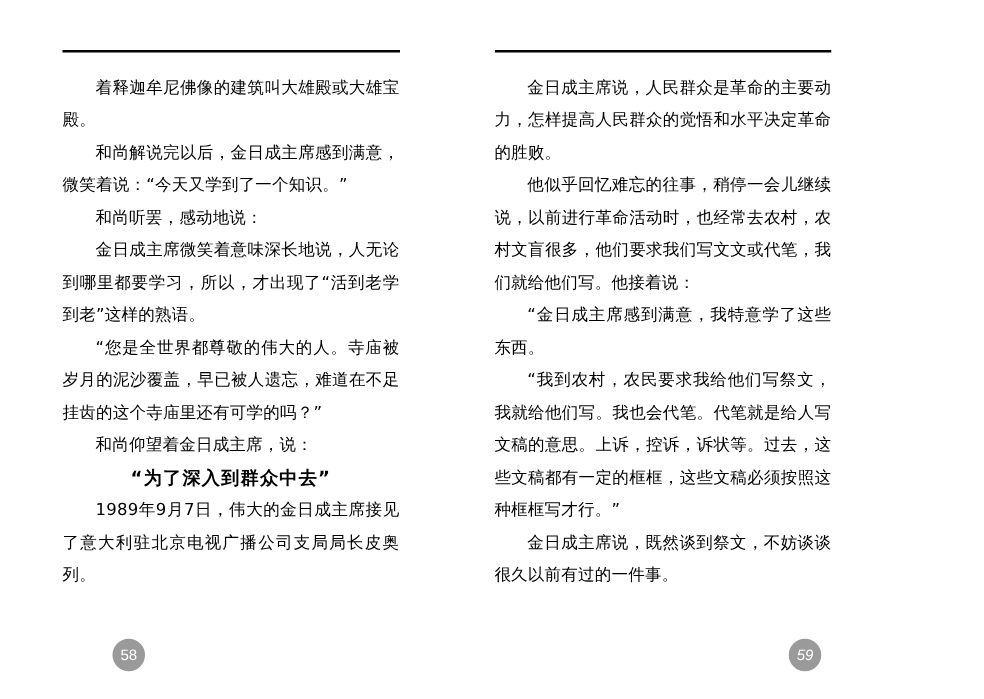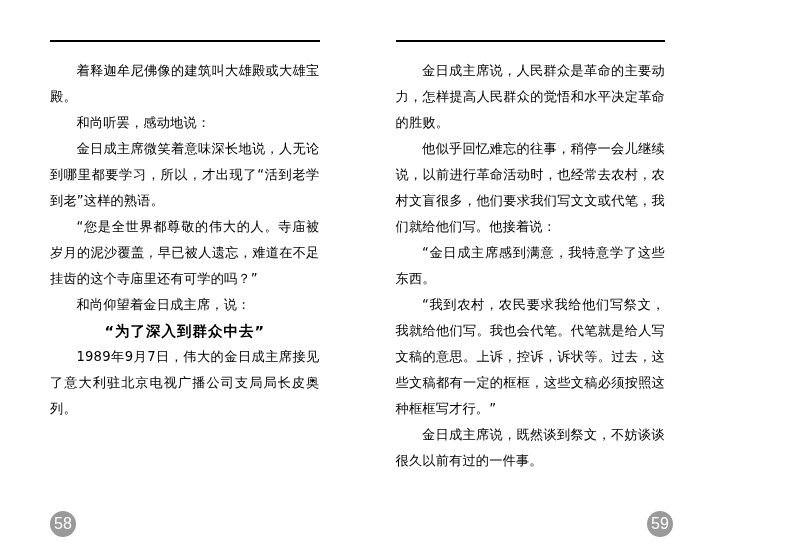--- a/index.html
+++ b/index.html
@@ -56,46 +56,48 @@
     letter-spacing: 1px;
   }
   .folio {
     position: absolute;
     bottom: 22px;
     width: 26px;
     height: 26px;
     border-radius: 50%;
     background: #9a9a9a;
     color: #ffffff;
-    font-size: 16px;
+    font-size: 12px;
     display: flex;
     align-items: center;
     justify-content: center;
     font-family: "Liberation Sans", sans-serif;
+    margin-left: 40px;
   }
   .folio-left { left: 50px; }
-  .folio-right { right: 42px; }
+  .folio-right { right: 58px; font-style: italic; }
   .gutter {
     position: absolute;
     left: 393px;
     top: 0;
     width: 1px;
     height: 559px;
     background: #ffffff;
   }
 </style>
 </head>
 <body>
 
 <div class="spread">
 
   <div class="page page-left">
     <div class="rule"></div>
     <div class="content">
       <p>着释迦牟尼佛像的建筑叫大雄殿或大雄宝殿。</p>
+      <p>和尚解说完以后，金日成主席感到满意，微笑着说：“今天又学到了一个知识。”</p>
       <p>和尚听罢，感动地说：</p>
       <p>金日成主席微笑着意味深长地说，人无论到哪里都要学习，所以，才出现了“活到老学到老”这样的熟语。</p>
       <p>“您是全世界都尊敬的伟大的人。寺庙被岁月的泥沙覆盖，早已被人遗忘，难道在不足挂齿的这个寺庙里还有可学的吗？”</p>
       <p>和尚仰望着金日成主席，说：</p>
       <p class="section-title">“为了深入到群众中去”</p>
       <p>1989年9月7日，伟大的金日成主席接见了意大利驻北京电视广播公司支局局长皮奥列。</p>
     </div>
     <div class="folio folio-left">58</div>
   </div>
 

